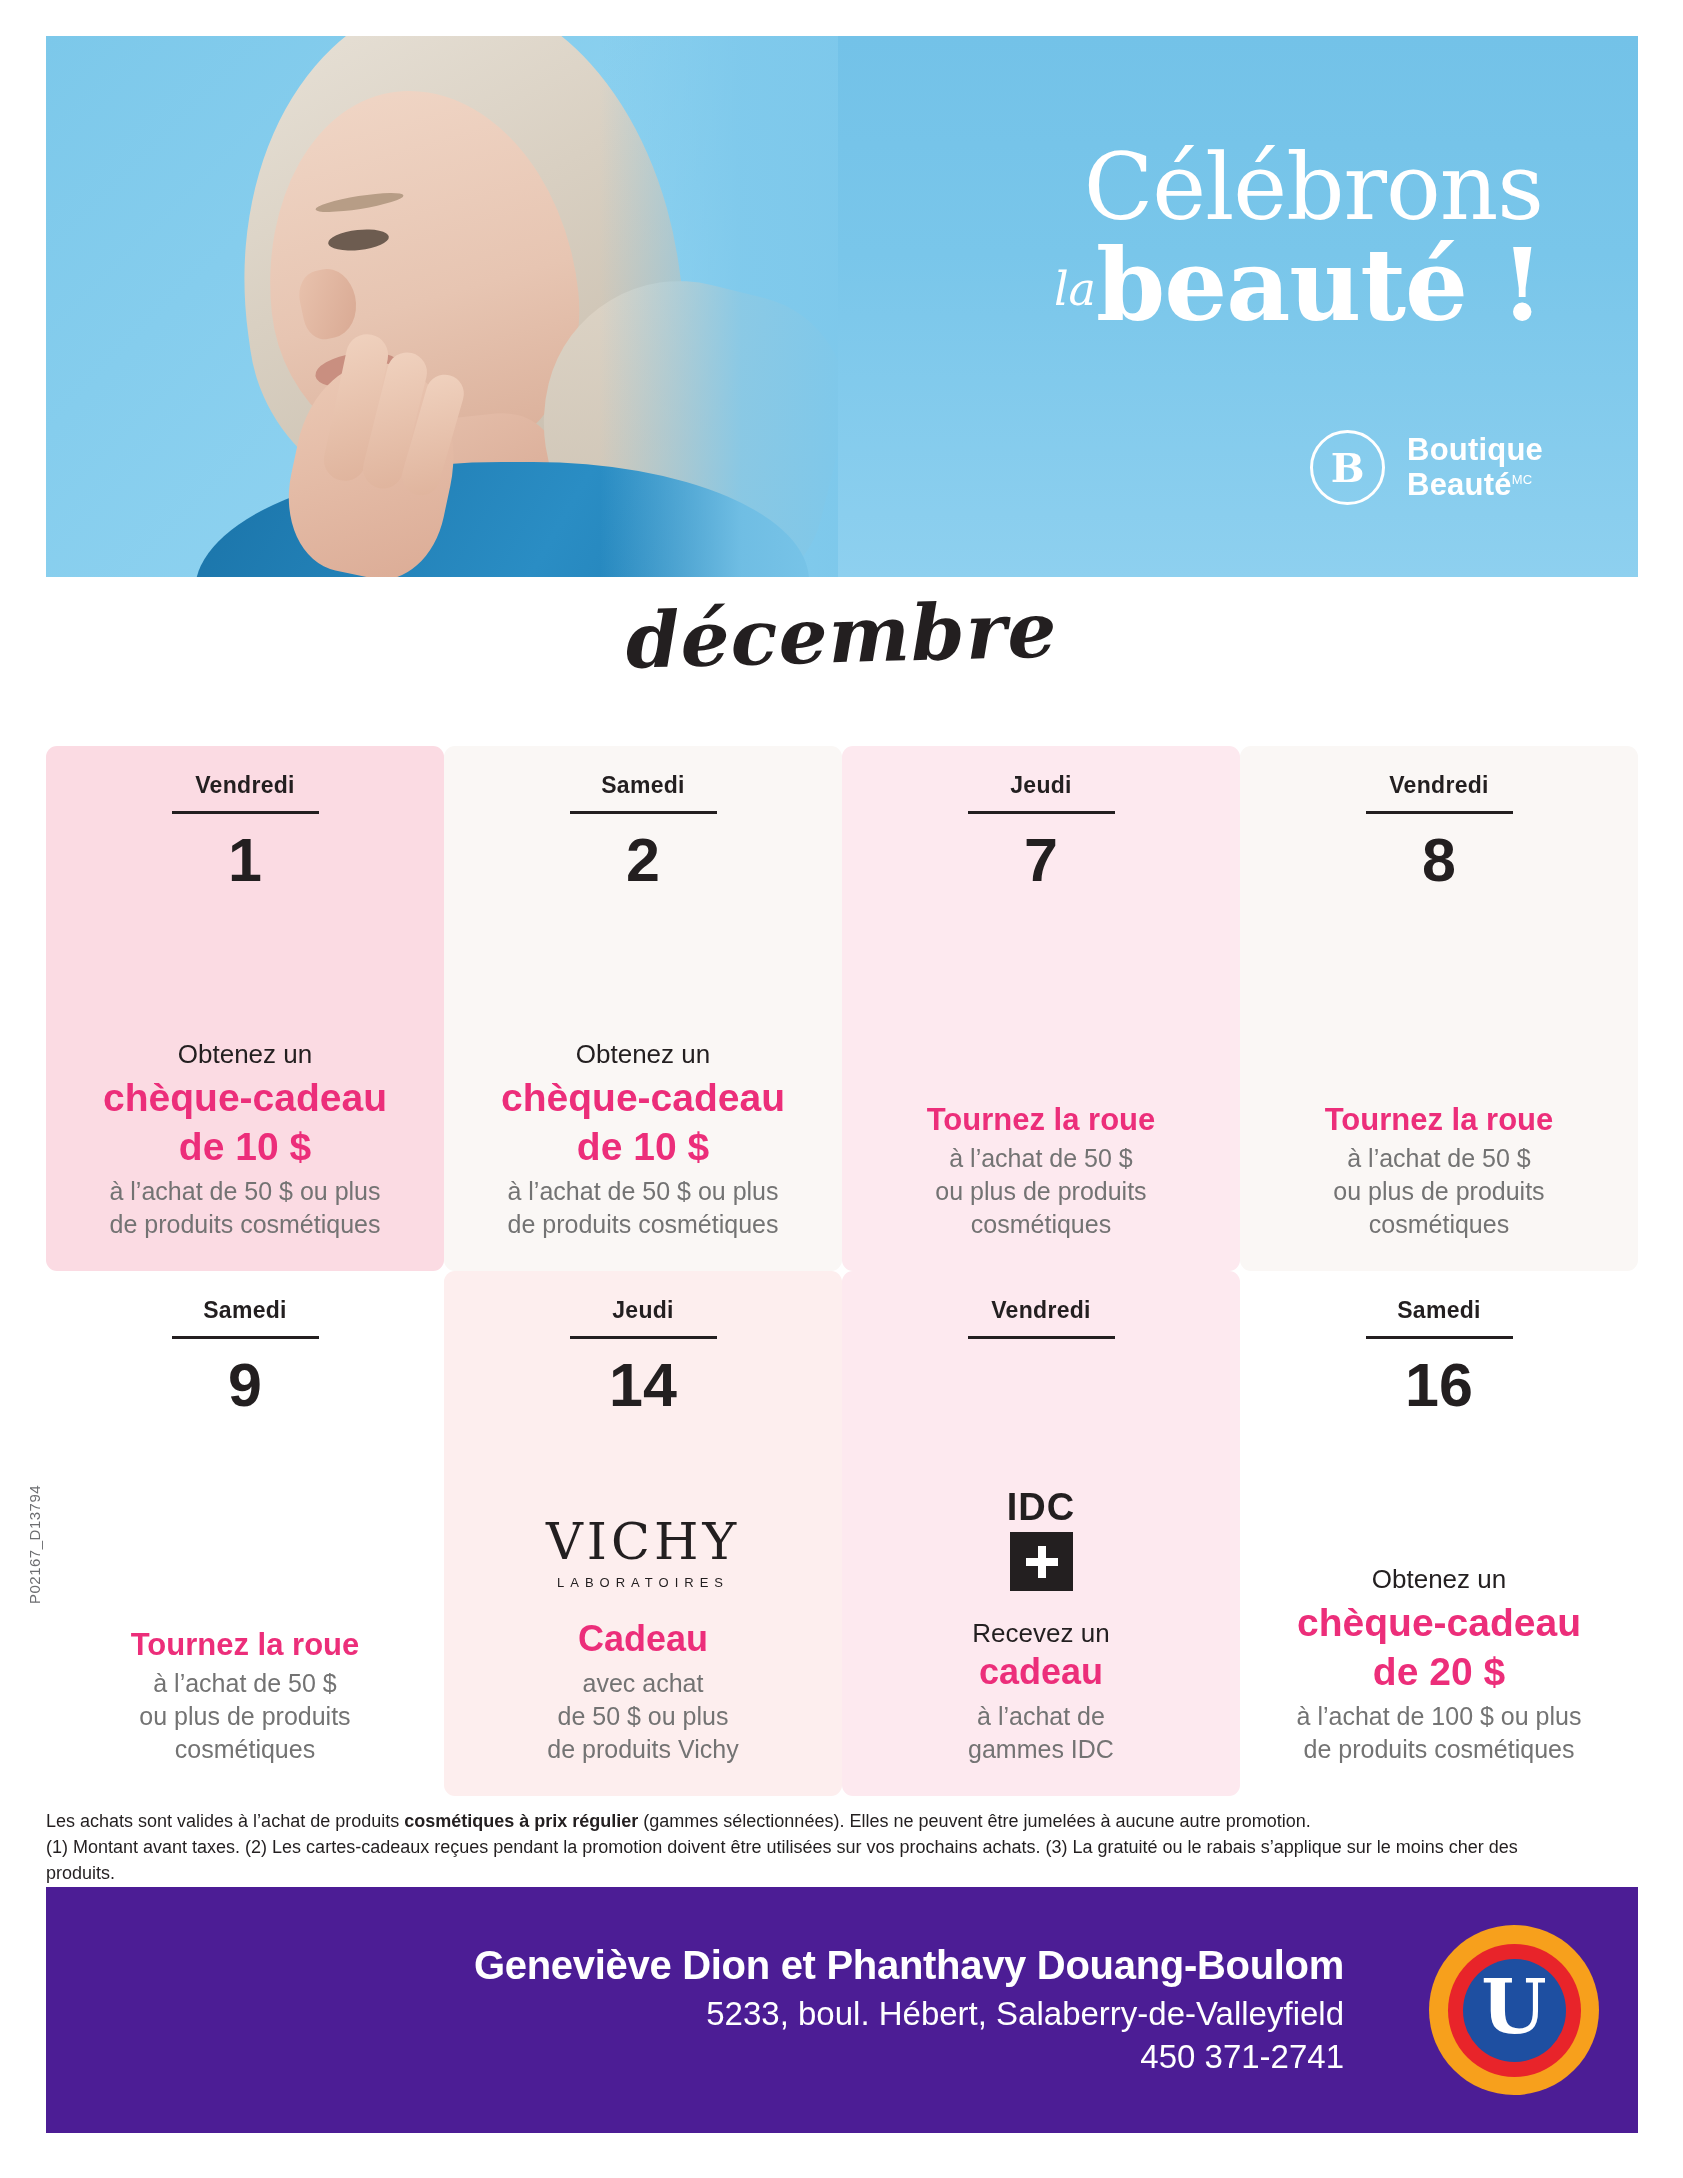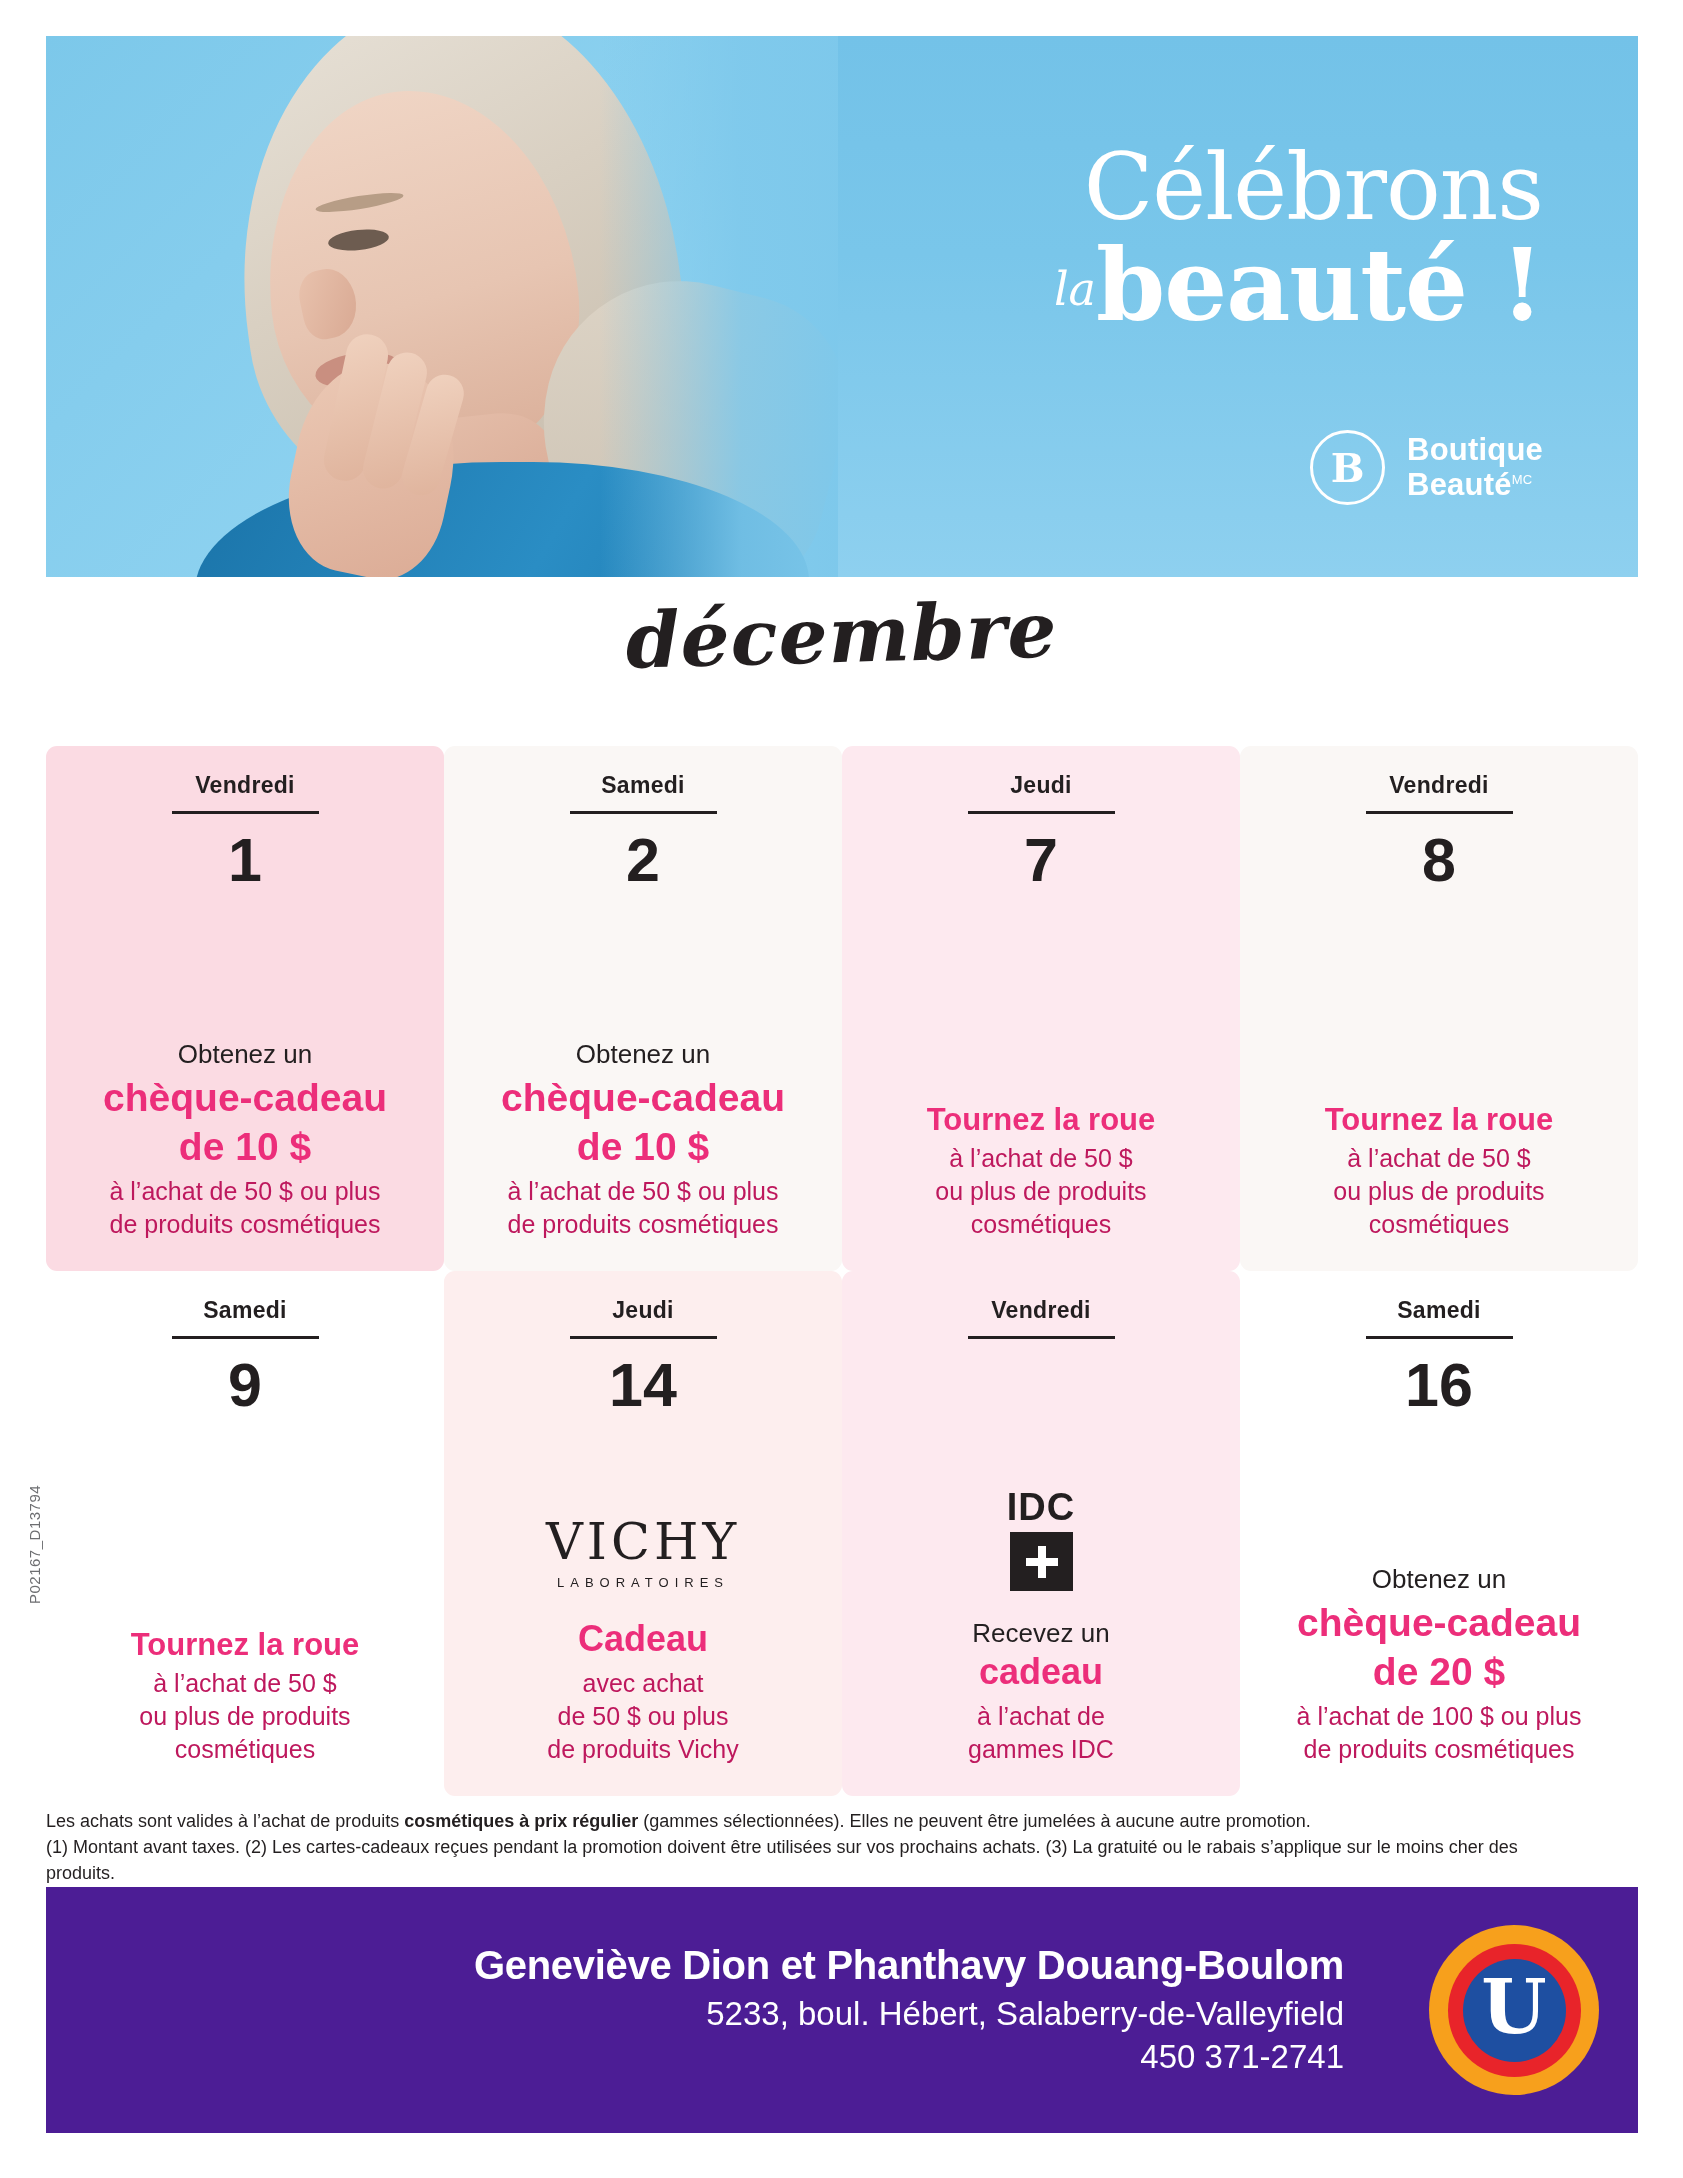--- a/index.html
+++ b/index.html
@@ -309,21 +309,21 @@
   .offer-mid {
     font-size: 31px;
     line-height: 1.15;
     font-weight: 700;
     color: #ec2e7a;
     margin: 6px 0 4px;
   }
   .offer-note {
     font-size: 25px;
     line-height: 1.32;
-    color: #be185d;
+    color: #737373;
   }
 
   .logo-vichy {
     text-align: center;
     margin-bottom: 28px;
   }
   .logo-vichy .vichy-word {
     font-family: "DejaVu Serif", serif;
     font-size: 51px;
     letter-spacing: 4px;

